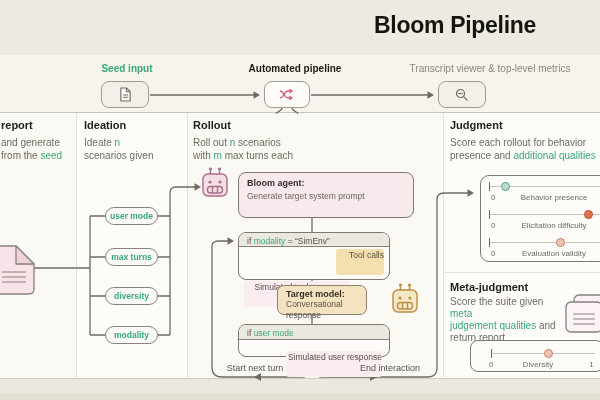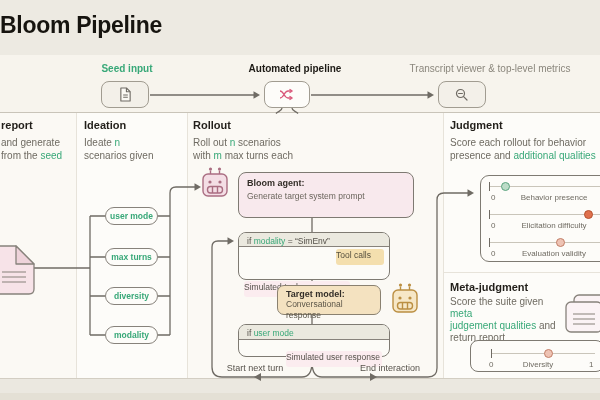--- a/index.html
+++ b/index.html
@@ -1,19 +1,19 @@
 <!DOCTYPE html>
 <html><head>
 <meta charset="utf-8">
 <style>
   html,body{margin:0;padding:0;}
   .page{position:relative;width:600px;height:400px;background:#edeae2;overflow:hidden;
         font-family:"Liberation Sans",sans-serif;}
   .abs{position:absolute;}
-  .title{left:0;top:12px;width:536px;text-align:left;font-size:23px;font-weight:bold;
+  .title{left:0;top:12px;width:536px;text-align:right;font-size:23px;font-weight:bold;
          color:#16140f;letter-spacing:-0.3px;}
   .band2{left:0;top:55px;width:600px;height:57px;background:#f7f4ed;}
   .diagram{left:0;top:112px;width:600px;height:266px;background:#fbf9f4;border-top:1px solid #c9c4b9;}
   .col-tint{top:113px;height:265px;background:#fdfcf9;}
   .vdiv{top:113px;width:1px;height:265px;background:#e7e3da;}
   .hdiv{left:444px;top:272px;width:156px;height:1px;background:#e7e3da;}
   .band-bottom{left:0;top:378px;width:600px;height:22px;background:#ebe8e0;border-top:1px solid #d3cec3;}
   .band-bottom-edge{left:0;top:393px;width:600px;height:7px;background:#e4e0d5;}
 
   .stage-label{font-size:10px;font-weight:bold;text-align:center;top:63px;}
@@ -34,24 +34,24 @@
              color:#38a878;box-sizing:border-box;}
 
   .big-box{border:1.2px solid #7e7a72;border-radius:8px;box-sizing:border-box;}
   .bloom-box{left:238px;top:172px;width:176px;height:46px;background:#f8e9ed;}
   .box-title{font-size:9px;font-weight:bold;color:#332e28;}
   .box-text{font-size:8.5px;color:#6b665d;line-height:11px;}
   .if-box{left:238px;width:152px;background:#fcfbf7;}
   .if-header{position:absolute;left:0;top:0;width:100%;box-sizing:border-box;background:#ebe9df;
              border-bottom:1px solid #87827b;border-radius:7px 7px 0 0;font-size:8.5px;color:#55514a;
              padding:2.5px 0 0 8px;}
-  .badge{position:absolute;border-radius:3px;font-size:8.5px;text-align:left;line-height:13px;height:16px;}
+  .badge{position:absolute;border-radius:3px;font-size:8.5px;text-align:right;line-height:13px;height:26px;}
   .badge-tan{background:#f4dfae;color:#56503f;}
   .badge-pink{background:#fbecef;color:#55514a;}
-  .target-box{left:277px;top:285px;width:104px;height:30px;background:#f4e2c0;border:1.2px solid #8a8170;
+  .target-box{left:277px;top:285px;width:90px;height:30px;background:#f4e2c0;border:1.2px solid #8a8170;
               border-radius:7px;box-sizing:border-box;padding:3px 8px 0 8px;}
   .loop-label{font-size:9px;color:#57534c;text-align:center;}
 
   .panel{border:1.2px solid #7e7a72;border-radius:9px;background:#fdfcf9;box-sizing:border-box;}
   .j-panel{left:480px;top:175px;width:140px;height:87px;}
   .m-panel{left:470px;top:340px;width:134px;height:32px;border-radius:8px;}
   .slider-row{position:absolute;left:8px;width:128px;height:26px;}
   .s-track{position:absolute;left:0;top:5px;width:100%;border-top:1.2px solid #c9c5ba;}
   .s-tick{position:absolute;left:0;top:1px;width:1.3px;height:9px;background:#6f6b64;}
   .s-dot{position:absolute;top:1px;width:9px;height:9px;border-radius:50%;box-sizing:border-box;}

